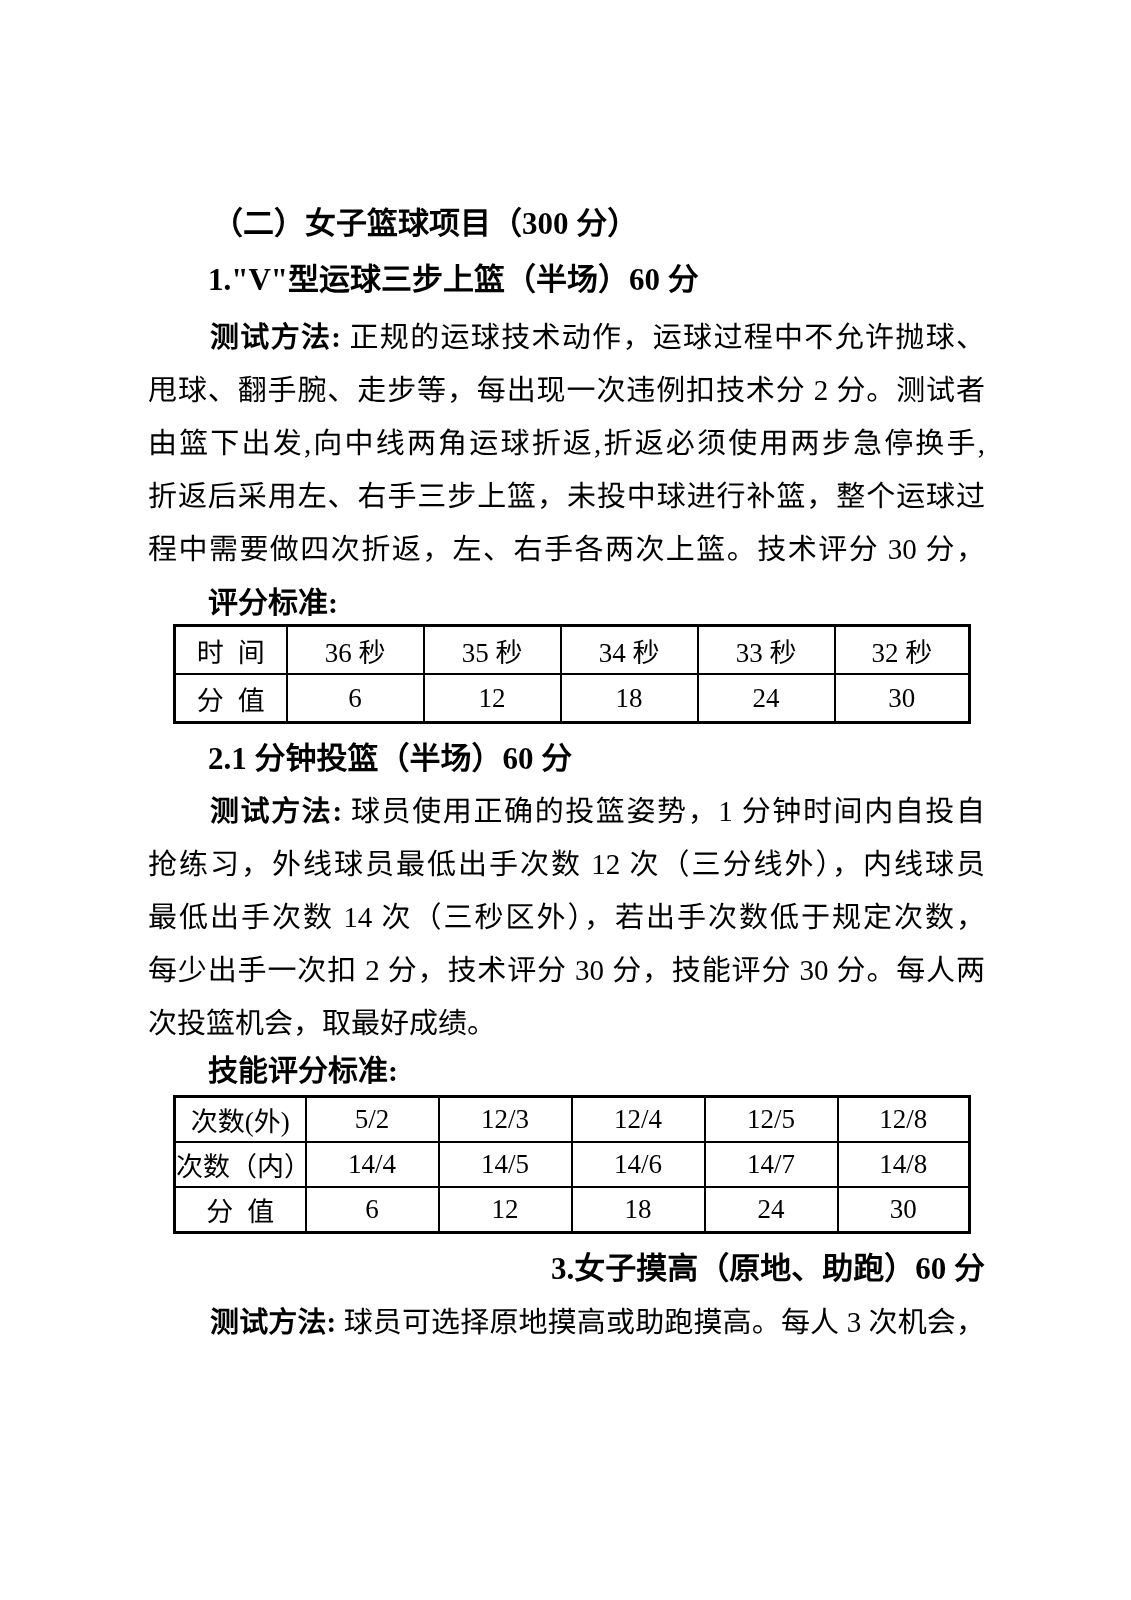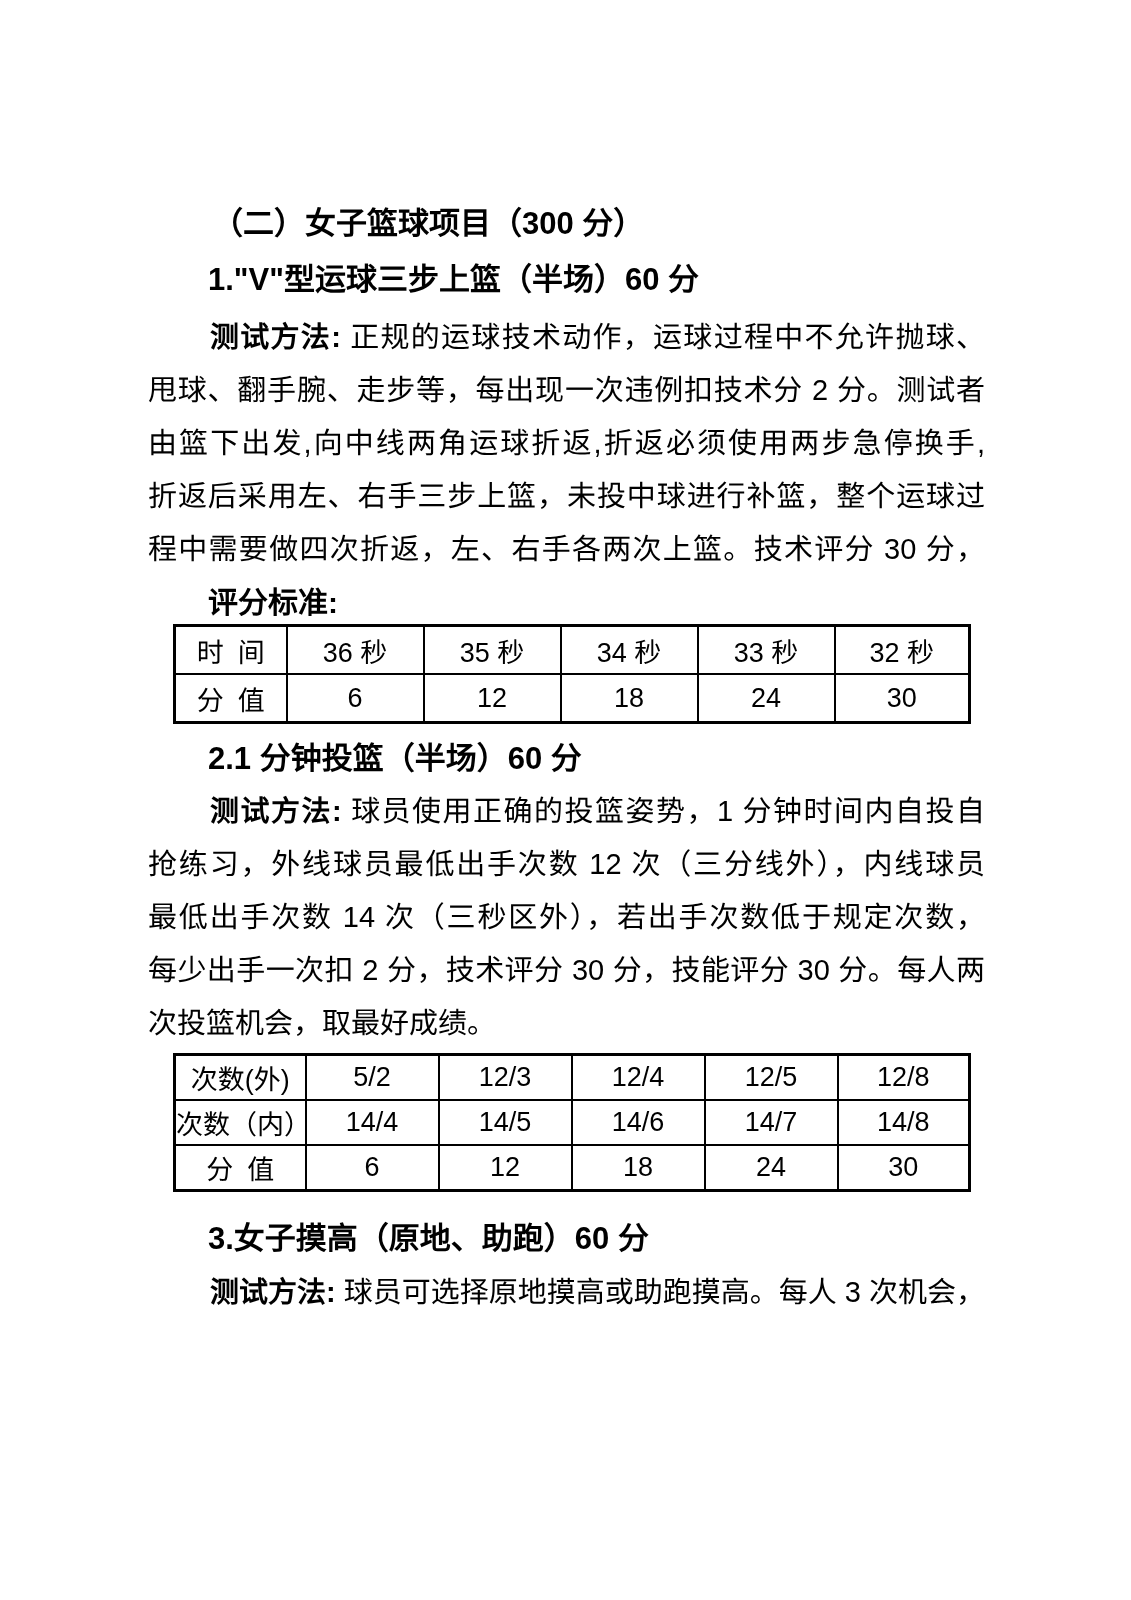--- a/index.html
+++ b/index.html
@@ -6,21 +6,21 @@
     margin: 0;
     padding: 0;
     background: #ffffff;
   }
   .page {
     position: relative;
     width: 1051px;
     height: 1600px;
     background: #ffffff;
     color: #000000;
-    font-family: Liberation Sans, sans-serif;
+    font-family: Liberation Serif, serif;
     overflow: hidden;
   }
   .content {
     position: absolute;
     left: 148px;
     top: 0;
     width: 837px;
     padding-top: 203px;
   }
   .doc-title {
@@ -73,21 +73,21 @@
   .score-table td {
     border: 2px solid #000;
     text-align: center;
     vertical-align: middle;
     font-size: 27px;
     padding: 0;
   }
   table.t1 td { height: 46px; }
   table.t2 td { height: 43px; }
   .spread { letter-spacing: 14px; text-indent: 14px; }
-  .heading-3 { margin-top: 26px; }
+  .heading-3 { margin-top: 14px; text-align: right; }
   .page-number {
     font-size: 28px;
     line-height: 30px;
     margin-top: 32px;
     text-align: right;
     padding-right: 28px;
   }
 </style>
 </head>
 <body>
@@ -141,20 +141,21 @@
     <div class="item-heading">2.1 分钟投篮（半场）60 分</div>
 
     <div class="para para-2">
       <div class="line line-first"><span class="method-label">测试方法:</span><span> 球员使用正确的投篮姿势，1 分钟时间内自投自</span></div>
       <div class="line">抢练习，外线球员最低出手次数 12 次（三分线外），内线球员</div>
       <div class="line">最低出手次数 14 次（三秒区外），若出手次数低于规定次数，</div>
       <div class="line">每少出手一次扣 2 分，技术评分 30 分，技能评分 30 分。每人两</div>
       <div class="line line-last">次投篮机会，取最好成绩。</div>
     </div>
 
+    <div class="standard-label standard-label-2">技能评分标准:</div>
 
     <table class="score-table t2">
       <colgroup>
         <col style="width:131px">
           <col style="width:133px">
           <col style="width:133px">
         <col style="width:133px">
           <col style="width:133px">
           <col style="width:132px">
       </colgroup>

